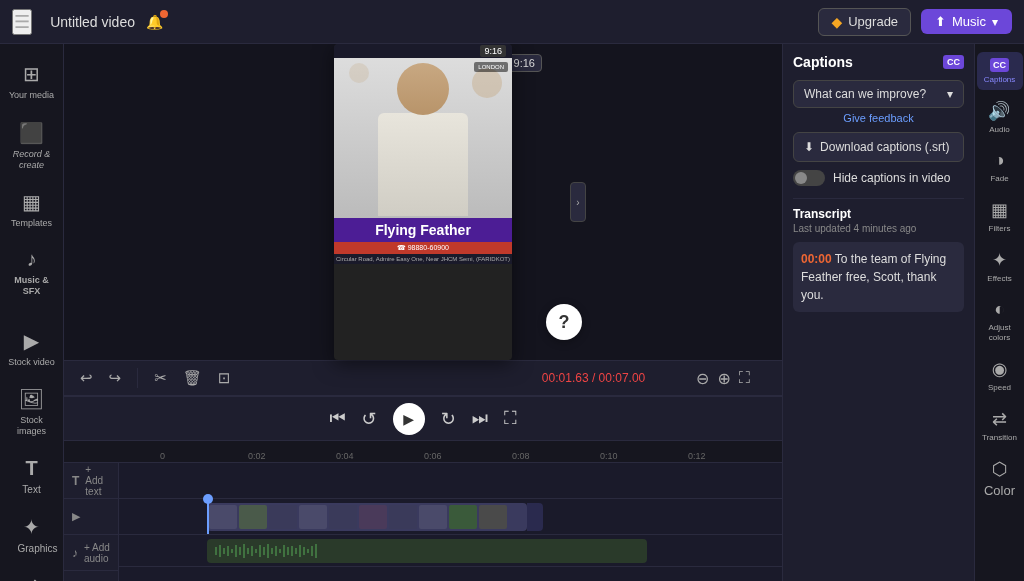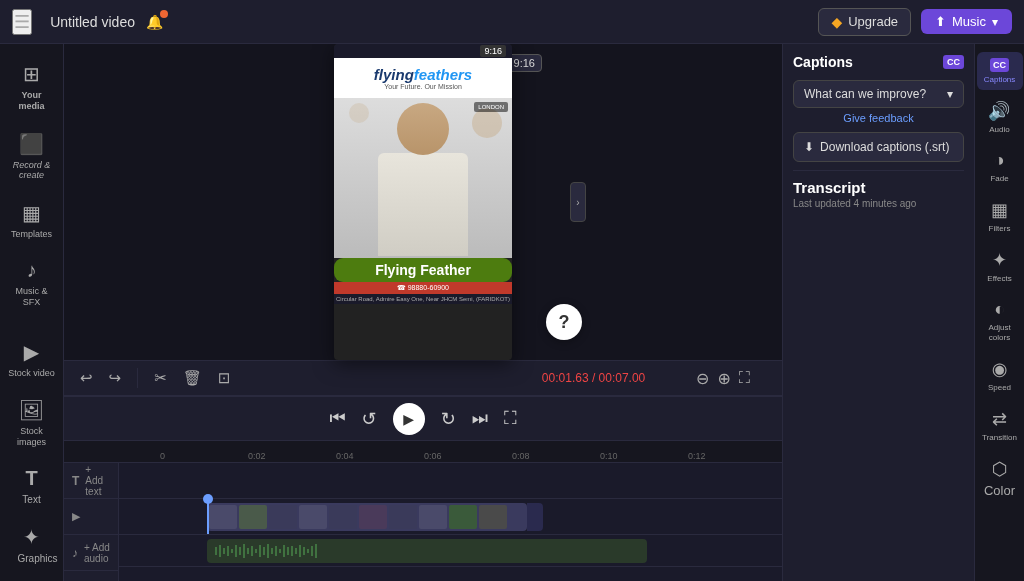--- a/index.html
+++ b/index.html
@@ -152,27 +152,26 @@
       position: absolute;
       right: 4px;
       top: 4px;
       background: rgba(0,0,0,0.5);
       color: #fff;
       font-size: 6px;
       padding: 2px 4px;
       border-radius: 2px;
     }
     .video-title-bar {
-      background: #4d7c0f;
+      background: #4c1d95;
       color: #fff;
       font-size: 14px;
       font-weight: bold;
       text-align: center;
       padding: 4px 4px;
-      border-radius: 9px;
     }
     .video-contact-bar {
       background: #c0392b;
       color: #fff;
       font-size: 7px;
       text-align: center;
       padding: 2px 0;
     }
     .video-bottom-bar {
       background: #1a1a2a;
@@ -478,21 +477,21 @@
     .toggle-knob {
       width: 12px;
       height: 12px;
       background: #888;
       border-radius: 50%;
       position: absolute;
       top: 2px;
       left: 2px;
     }
     .transcript-section { border-top: 1px solid #2a2a3e; padding-top: 8px; }
-    .transcript-header { font-size: 15px; font-weight: 600; color: #fff; margin-bottom: 2px; }
+    .transcript-header { font-size: 12px; font-weight: 600; color: #fff; margin-bottom: 2px; }
     .transcript-time { font-size: 10px; color: #888; margin-bottom: 8px; }
     .transcript-text {
       background: #2a2a3e;
       border-radius: 6px;
       padding: 8px;
       font-size: 12px;
       color: #ddd;
       line-height: 1.5;
     }
     .transcript-timestamp { color: #e63; font-weight: 600; }
@@ -583,33 +582,33 @@
     <span>Music</span>
     <span class="btn-export-arrow">▾</span>
   </button>
 </div>
 
 <div class="main-area">
 
   <div class="left-sidebar">
     <div class="sidebar-item">
       <span class="icon">⊞</span>
-      <span style="font-size:9px;line-height:1.2;font-weight:bold;">Your media</span>
+      <span style="font-size:9px;line-height:1.2;">Your media</span>
     </div>
     <div class="sidebar-item">
       <span class="icon">⬛</span>
       <span style="font-size:9px;line-height:1.2;font-style:italic;">Record &amp;<br>create</span>
     </div>
     <div class="sidebar-item">
       <span class="icon">▦</span>
       <span style="font-size:9px;">Templates</span>
     </div>
     <div class="sidebar-item">
       <span class="icon">♪</span>
-      <span style="font-size:9px;line-height:1.2;">Music &amp; SFX</span>
+      <span style="font-size:9px;line-height:1.2;font-weight:bold;">Music &amp; SFX</span>
     </div>
     <div class="sidebar-divider"></div>
     <div class="sidebar-item">
       <span class="icon">▶</span>
       <span style="font-size:9px;">Stock video</span>
     </div>
     <div class="sidebar-item">
       <span class="icon">🖼</span>
       <span style="font-size:9px;line-height:1.2;">Stock<br>images</span>
     </div>
@@ -631,26 +630,20 @@
   <div class="center-area">
     <div class="canvas-area">
 
       <div class="aspect-badge">
         <span>9:16</span>
       </div>
 
       <div class="video-preview">
         <div class="video-top-bar">
           <span style="background:#333;padding:1px 4px;border-radius:2px;">9:16</span>
-        </div>
-        <div class="video-logo-area">
-          <div class="flying-feathers-logo">
-            flying<span>feathers</span>
-          </div>
-          <div class="flying-feathers-tagline">Your Future. Our Mission</div>
         </div>
         <div class="video-person-area">
 
           <div style="position:relative;width:100%;height:100%;display:flex;align-items:flex-end;justify-content:center;overflow:hidden;">
 
             <div style="position:absolute;top:10px;right:10px;width:30px;height:30px;background:#c8b090;border-radius:50%;opacity:0.5;"></div>
             <div style="position:absolute;top:5px;left:15px;width:20px;height:20px;background:#c8b090;border-radius:50%;opacity:0.3;"></div>
 
             <div style="position:relative;width:90px;height:155px;display:flex;flex-direction:column;align-items:center;">
               <div style="width:52px;height:52px;background:linear-gradient(180deg,#c8a882,#b8946a);border-radius:50%;margin-bottom:-2px;z-index:2;"></div>
@@ -806,24 +799,34 @@
           <span>▾</span>
         </button>
         <a class="feedback-link">Give feedback</a>
 
 
         <button class="btn-download-srt">
           <span>⬇</span>
           <span>Download captions (.srt)</span>
         </button>
 
+        <div class="hide-captions-row">
+          <div class="toggle">
+            <div class="toggle-knob"></div>
+          </div>
+          <span>Hide captions in video</span>
+        </div>
 
         <div class="transcript-section">
           <div class="transcript-header">Transcript</div>
           <div class="transcript-time">Last updated 4 minutes ago</div>
+          <div class="transcript-text">
+            <span class="transcript-timestamp">00:00</span>
+            <span> To the team of Flying Feather free, Scott, thank you.</span>
+          </div>
         </div>
       </div>
     </div>
   </div>
 
   <div class="right-icon-sidebar">
     <div class="right-sidebar-item active">
       <span class="icon cc-icon" style="font-size:9px;padding:2px 3px;">CC</span>
       <span style="font-size:8px;">Captions</span>
     </div>

